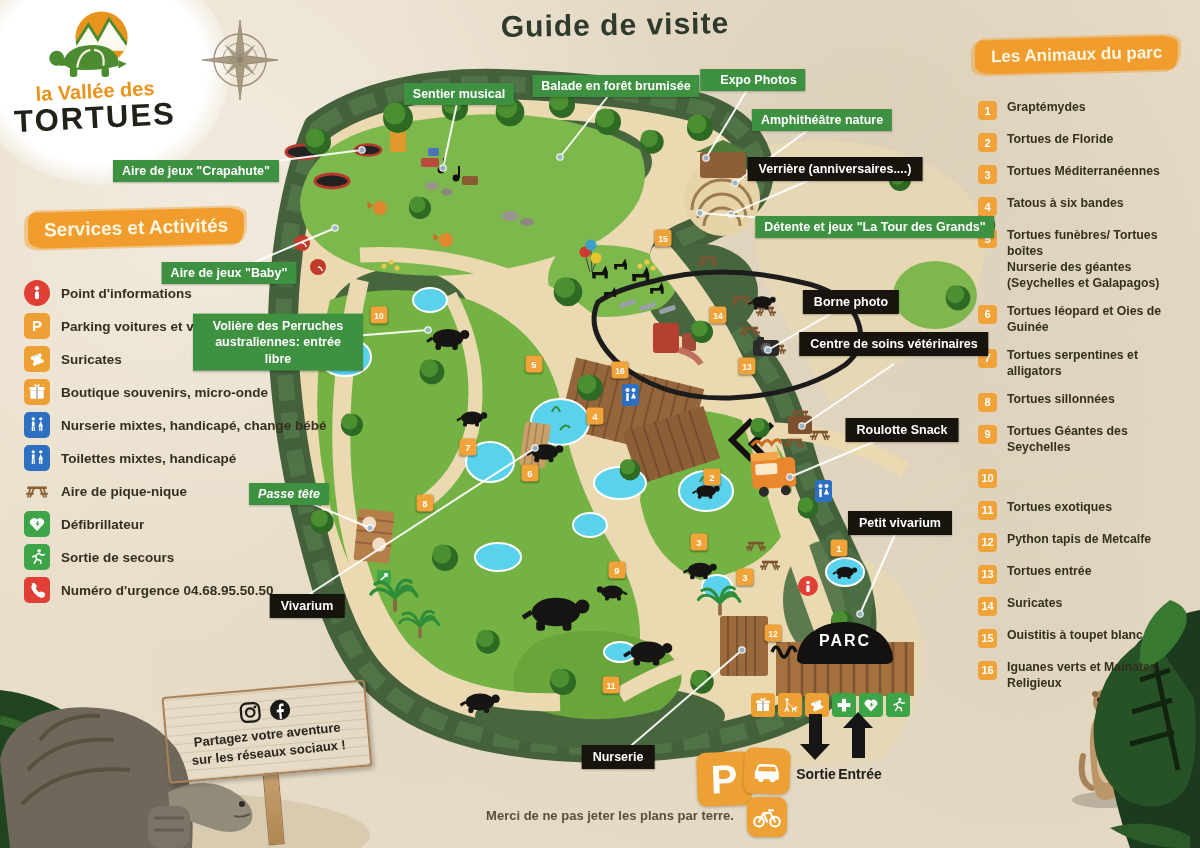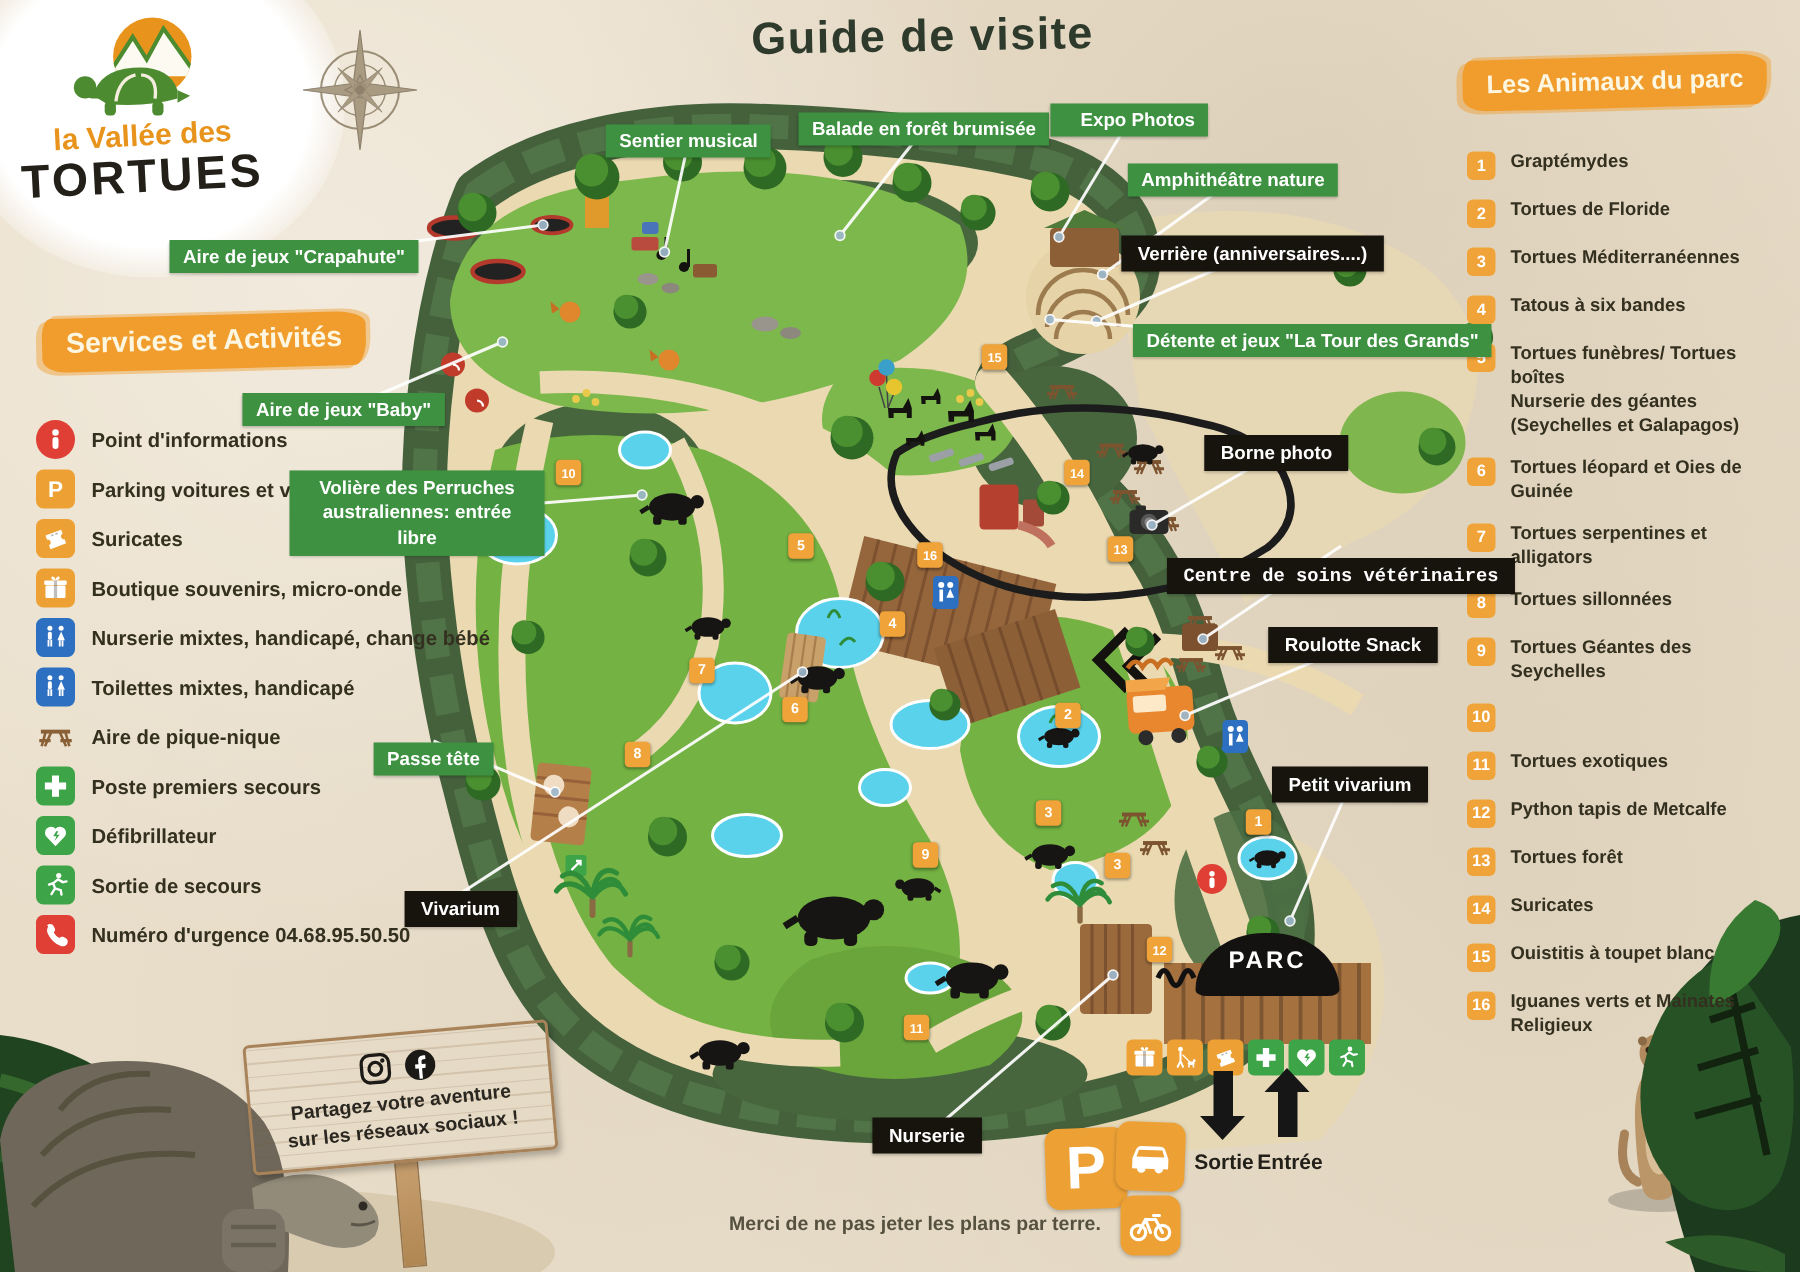--- a/index.html
+++ b/index.html
@@ -571,28 +571,20 @@
               <path d="M3 9h18" stroke="#8a6136" stroke-width="2.4"></path>
               <path d="M6 9l-2.5 9M18 9l2.5 9M9.5 9l-4 9M14.5 9l4 9" stroke="#8a6136" stroke-width="1.6"></path>
               <path d="M2 14.5h7M15 14.5h7" stroke="#8a6136" stroke-width="2"></path>
             </svg>
           </span>
           <span class="svc-label">Aire de pique-nique</span>
         </div>
         <div class="svc-row">
           <span class="svc-icon" style="background: rgb(61, 164, 72);">
             <svg viewBox="0 0 24 24">
-              <path d="M9.2 3.5h5.6v5.7h5.7v5.6h-5.7v5.7H9.2v-5.7H3.5V9.2h5.7Z" fill="#fff"></path>
-            </svg>
-          </span>
-          <span class="svc-label">Poste premiers secours</span>
-        </div>
-        <div class="svc-row">
-          <span class="svc-icon" style="background: rgb(61, 164, 72);">
-            <svg viewBox="0 0 24 24">
               <path d="M12 20.5 4.8 13A4.8 4.8 0 0 1 12 6.6 4.8 4.8 0 0 1 19.2 13Z" fill="#fff"></path>
               <path d="M12.6 8.5l-2.4 4h2.6l-1.6 3.8 4.2-5h-2.6l1.4-2.8Z" fill="#3da448"></path>
             </svg>
           </span>
           <span class="svc-label">Défibrillateur</span>
         </div>
         <div class="svc-row">
           <span class="svc-icon" style="background: rgb(61, 164, 72);">
             <svg viewBox="0 0 24 24">
               <circle cx="14.6" cy="4.4" r="2.1" fill="#fff"></circle>
@@ -655,21 +647,21 @@
         <div class="ani-row">
           <span class="ani-num">11</span>
           <span class="ani-label">Tortues exotiques</span>
         </div>
         <div class="ani-row">
           <span class="ani-num">12</span>
           <span class="ani-label">Python tapis de Metcalfe</span>
         </div>
         <div class="ani-row">
           <span class="ani-num">13</span>
-          <span class="ani-label">Tortues forêt</span>
+          <span class="ani-label">Tortues entrée</span>
         </div>
         <div class="ani-row">
           <span class="ani-num">14</span>
           <span class="ani-label">Suricates</span>
         </div>
         <div class="ani-row">
           <span class="ani-num">15</span>
           <span class="ani-label">Ouistitis à toupet blanc</span>
         </div>
         <div class="ani-row">
@@ -682,24 +674,24 @@
         <div class="map-label green" style="left: 459px; top: 94px;">Sentier musical</div>
         <div class="map-label green" style="left: 616px; top: 86px;">Balade en forêt brumisée</div>
         <div class="map-label green" style="left: 753px; top: 80px; padding-left: 20px;">Expo Photos</div>
         <div class="map-label green" style="left: 822px; top: 120px;">Amphithéâtre nature</div>
         <div class="map-label black" style="left: 835px; top: 169px;">Verrière (anniversaires....)</div>
         <div class="map-label green" style="left: 875px; top: 227px;">Détente et jeux "La Tour des Grands"</div>
         <div class="map-label green" style="left: 196px; top: 171px;">Aire de jeux "Crapahute"</div>
         <div class="map-label green" style="left: 229px; top: 273px;">Aire de jeux "Baby"</div>
         <div class="map-label green wrap" style="left: 278px; top: 342px;">Volière des Perruches australiennes: entrée libre</div>
         <div class="map-label black" style="left: 851px; top: 302px;">Borne photo</div>
-        <div class="map-label black" style="left: 894px; top: 384px; font-family: Liberation Mono, monospace;">Centre de soins vétérinaires</div>
+        <div class="map-label black" style="left: 894px; top: 344px;">Centre de soins vétérinaires</div>
         <div class="map-label black" style="left: 902px; top: 430px;">Roulotte Snack</div>
         <div class="map-label black" style="left: 900px; top: 523px;">Petit vivarium</div>
-        <div class="map-label green" style="left: 289px; top: 506px;">Passe tête</div>
+        <div class="map-label green" style="left: 289px; top: 494px; font-style: italic;">Passe tête</div>
         <div class="map-label black" style="left: 307px; top: 606px;">Vivarium</div>
         <div class="map-label black" style="left: 618px; top: 757px;">Nurserie</div>
       </div>
     <div id="markers">
         <div class="marker" style="left: 839px; top: 548px;">1</div>
         <div class="marker" style="left: 712px; top: 477px;">2</div>
         <div class="marker" style="left: 699px; top: 542px;">3</div>
         <div class="marker" style="left: 745px; top: 577px;">3</div>
         <div class="marker" style="left: 595px; top: 416px;">4</div>
         <div class="marker" style="left: 534px; top: 364px;">5</div>

